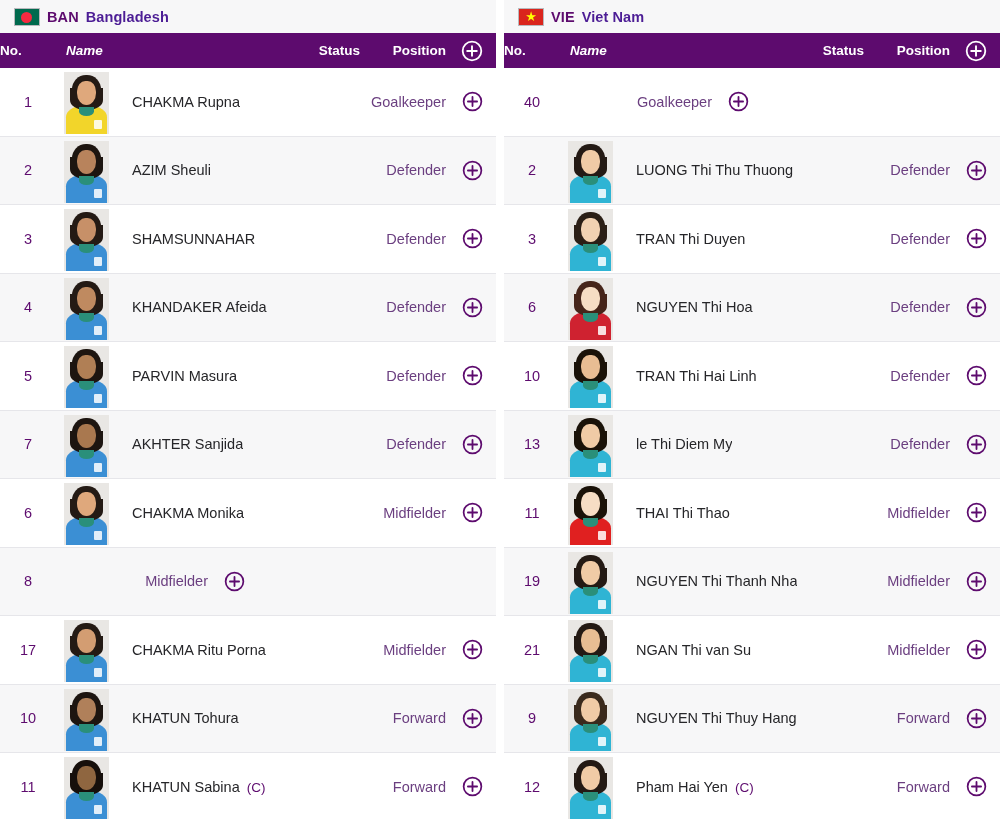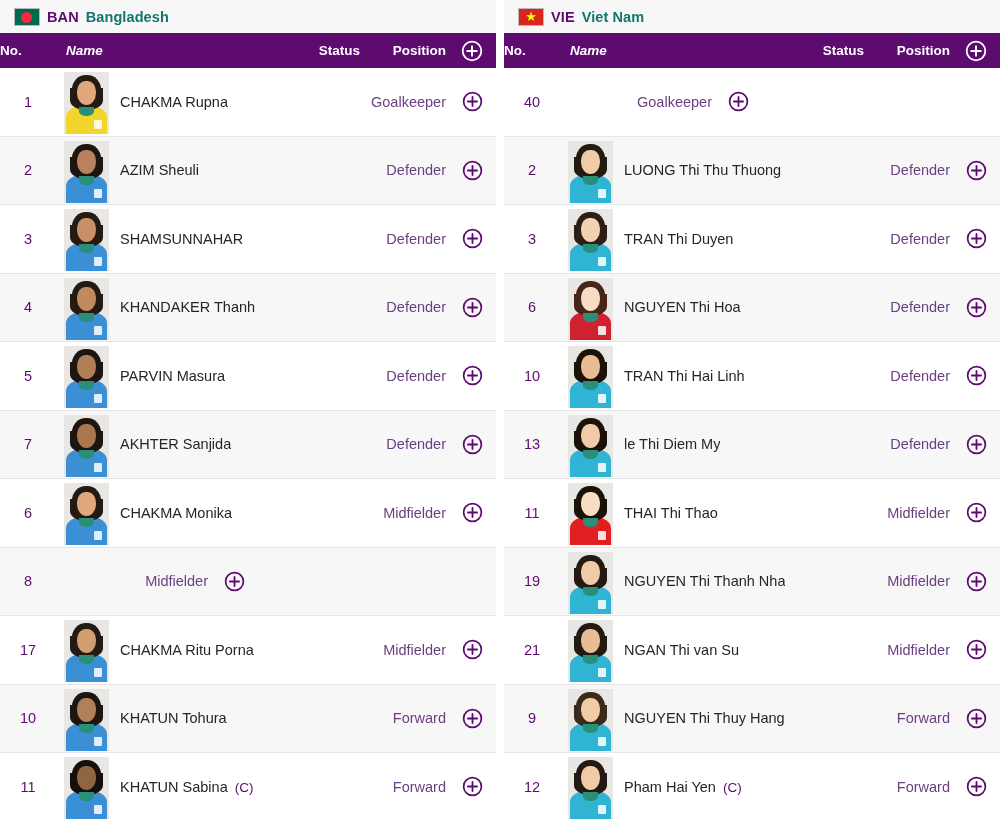--- a/index.html
+++ b/index.html
@@ -61,21 +61,21 @@
     top: 50%;
     transform: translate(-50%, -50%);
   }
   .team-code {
     color: #5d0b6e;
     font-weight: bold;
     font-size: 14.5px;
     letter-spacing: .1px;
   }
   .team-name {
-    color: #0f766e;
+    color: #4c1d95;
     font-weight: bold;
     font-size: 14.5px;
     letter-spacing: .1px;
   }
 
   
   .table-head {
     height: 35px;
     background: #5d0b6e;
     color: #ffffff;
@@ -135,20 +135,21 @@
   .photo .body    { position:absolute; left:2px; bottom:0; width:41px; height:28px; border-radius:40% 40% 0 0; }
   .photo .collar  { position:absolute; left:15px; bottom:18px; width:15px; height:9px; border-radius:0 0 60% 60%; background:#2a8f7a; }
   .photo .badge   { position:absolute; right:7px; bottom:5px; width:8px; height:9px; background:#ffffff; opacity:.85; border-radius:1px; }
 
   .cell-name {
     color: #262629;
     font-size: 14.5px;
     white-space: nowrap;
     overflow: hidden;
     text-overflow: ellipsis;
+    margin-left: 12px;
   }
   .captain {
     color: #5d0b6e;
     border-bottom: 1px dotted #5d0b6e;
     margin-left: 3px;
     font-size: 13.5px;
   }
   .cell-status {
     width: 66px; flex: none;
     text-align: right;
@@ -277,21 +278,21 @@
           <div class="cell-photo-name">
             <span class="photo">
               <span class="bg" style="background:#e9e7e4"></span>
               <span class="body" style="background:#3b8fd4"></span>
               <span class="hair" style="background:#241a14"></span>
               <span class="hair-b" style="background:#241a14"></span>
               <span class="face" style="background:#bf8a60"></span>
               <span class="collar"></span>
               <span class="badge"></span>
             </span>
-            <span class="cell-name">KHANDAKER Thanh</span>
+            <span class="cell-name">KHANDAKER Afeida</span>
           </div>
           <div class="cell-status"></div>
           <div class="cell-position">Defender</div>
           <div class="cell-action">
             <span class="plus-icon-row">
               <svg width="21" height="21" viewBox="0 0 22 22">
                 <circle cx="11" cy="11" r="9.3" fill="none" stroke="#5d0b6e" stroke-width="1.8"></circle>
                 <path d="M11 6.2 V15.8 M6.2 11 H15.8" stroke="#5d0b6e" stroke-width="1.9" stroke-linecap="round"></path>
               </svg>
             </span>

